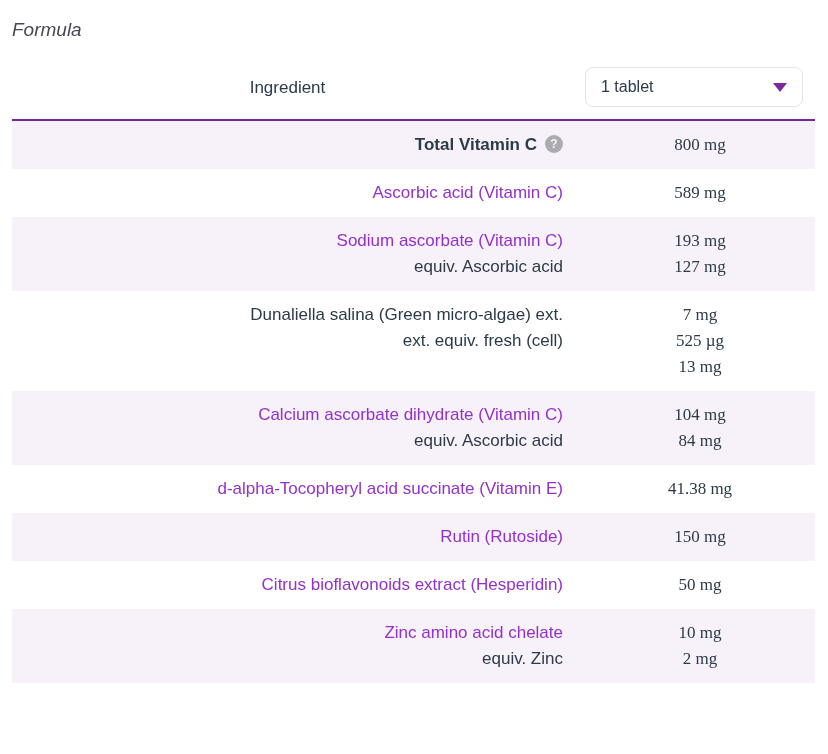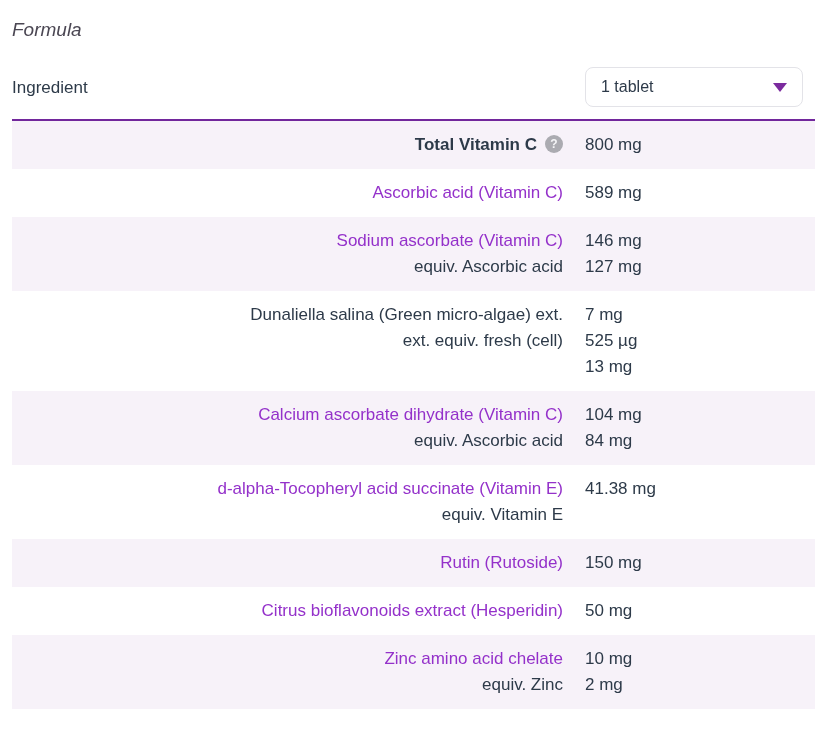--- a/index.html
+++ b/index.html
@@ -18,21 +18,21 @@
     font-style: italic;
   }
   
   .table-header {
     display: flex;
     align-items: flex-end;
     margin-top: 25px;
   }
   .header-name-col {
     flex: 1;
-    text-align: left;
+    text-align: center;
     padding-right: 22px;
     font-size: 17px;
     color: #2d3a49;
     margin-bottom: 9px;
   }
   .serving-select {
     width: 218px;
     height: 40px;
     margin-right: 12px;
     border: 1px solid #e3e3e8;
@@ -65,21 +65,22 @@
     padding: 11px 0;
   }
   .row.shaded { background: #f7f2f9; }
   .col-name {
     flex: 1;
     text-align: right;
     padding-right: 22px;
   }
   .col-value {
     width: 230px;
-    text-align: left;
+    text-align: center;
+    font-family: Liberation Serif, serif;
   }
   .line {
     font-size: 17px;
     line-height: 26px;
     color: #2d3a49;
     white-space: nowrap;
   }
   .line .name-link {
     color: #9431ca;
     cursor: pointer;
@@ -132,21 +133,21 @@
         <div class="col-value">
           <div class="line">589 mg</div>
         </div>
       </div>
       <div class="row shaded">
         <div class="col-name">
           <div class="line"><span class="name-link">Sodium ascorbate (Vitamin C)</span></div>
           <div class="line"><span>equiv. Ascorbic acid</span></div>
         </div>
         <div class="col-value">
-          <div class="line">146 mg</div>
+          <div class="line">193 mg</div>
           <div class="line">127 mg</div>
         </div>
       </div>
       <div class="row">
         <div class="col-name">
           <div class="line"><span>Dunaliella salina (Green micro-algae) ext.</span></div>
           <div class="line"><span>ext. equiv. fresh (cell)</span></div>
         </div>
         <div class="col-value">
           <div class="line">7 mg</div>
@@ -160,21 +161,20 @@
           <div class="line"><span>equiv. Ascorbic acid</span></div>
         </div>
         <div class="col-value">
           <div class="line">104 mg</div>
           <div class="line">84 mg</div>
         </div>
       </div>
       <div class="row">
         <div class="col-name">
           <div class="line"><span class="name-link">d-alpha-Tocopheryl acid succinate (Vitamin E)</span></div>
-          <div class="line"><span>equiv. Vitamin E</span></div>
         </div>
         <div class="col-value">
           <div class="line">41.38 mg</div>
         </div>
       </div>
       <div class="row shaded">
         <div class="col-name">
           <div class="line"><span class="name-link">Rutin (Rutoside)</span></div>
         </div>
         <div class="col-value">

